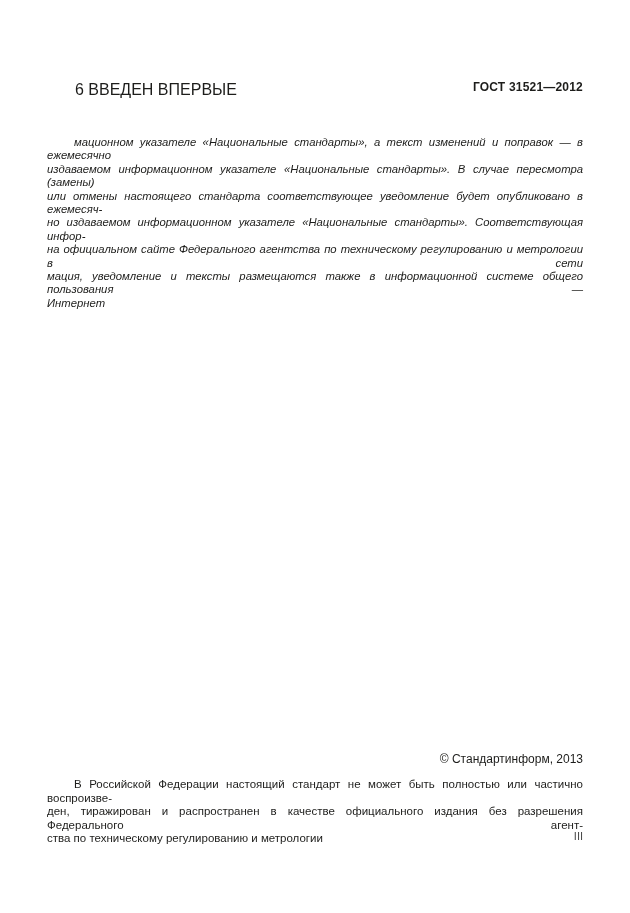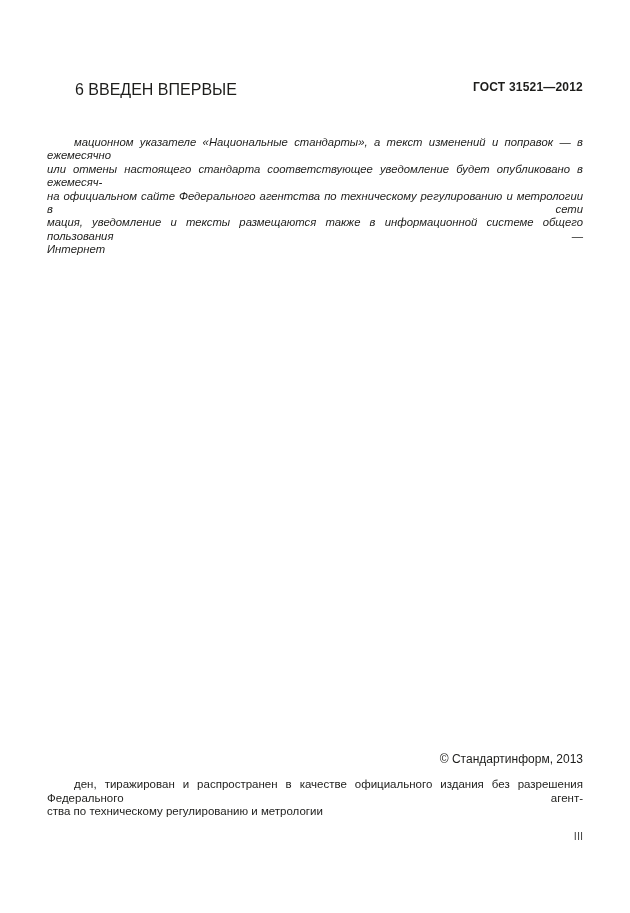--- a/index.html
+++ b/index.html
@@ -80,28 +80,31 @@
 <body>
 
 <div class="page">
 
   <div class="header-code">ГОСТ 31521—2012</div>
 
   <div class="clause">6 ВВЕДЕН ВПЕРВЫЕ</div>
 
   <div class="availability jpara">
       <div class="tline">мационном указателе «Национальные стандарты», а текст изменений и поправок — в ежемесячно</div>
+      <div class="tline">издаваемом информационном указателе «Национальные стандарты». В случае пересмотра (замены)</div>
       <div class="tline">или отмены настоящего стандарта соответствующее уведомление будет опубликовано в ежемесяч-</div>
+      <div class="tline">но издаваемом информационном указателе «Национальные стандарты». Соответствующая инфор-</div>
       <div class="tline">на официальном сайте Федерального агентства по техническому регулированию и метрологии в сети</div>
       <div class="tline">мация, уведомление и тексты размещаются также в информационной системе общего пользования —</div>
       <div class="tline">Интернет</div>
     </div>
 
   <div class="copyright">© Стандартинформ, 2013</div>
 
   <div class="repro jpara">
+      <div class="tline">В Российской Федерации настоящий стандарт не может быть полностью или частично воспроизве-</div>
       <div class="tline">ден, тиражирован и распространен в качестве официального издания без разрешения Федерального агент-</div>
       <div class="tline">ства по техническому регулированию и метрологии</div>
     </div>
 
   <div class="page-number">III</div>
 
 </div>
 
 </body></html>

